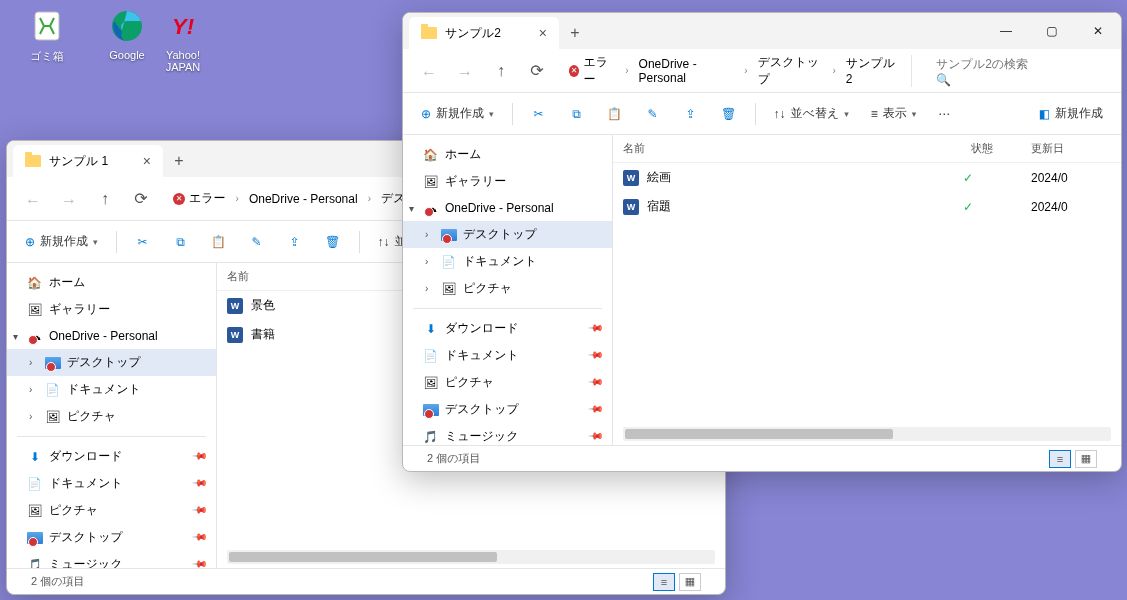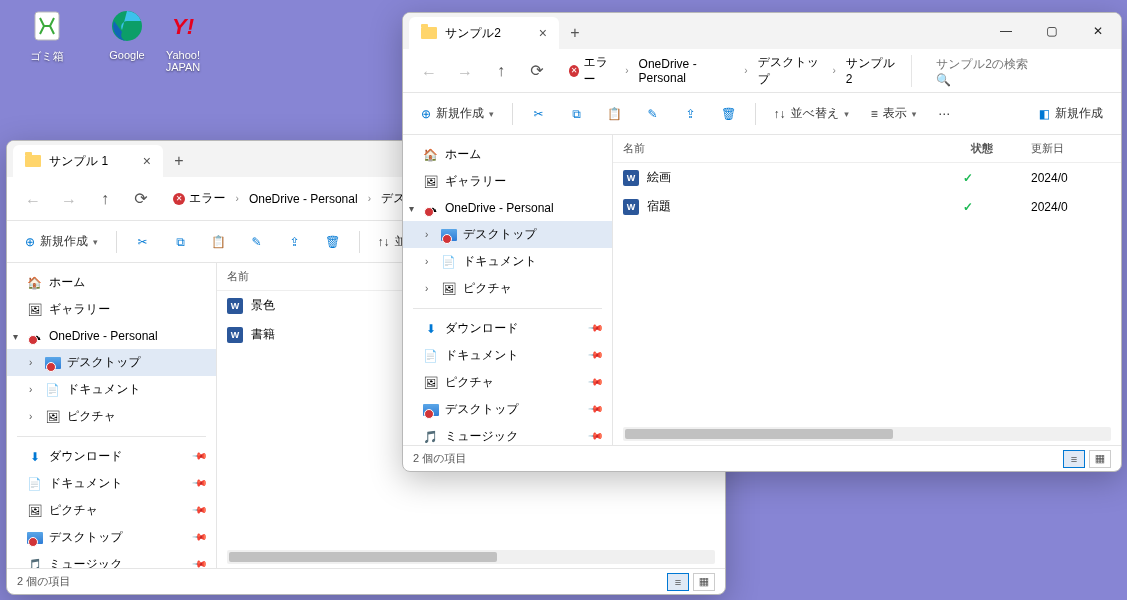--- a/index.html
+++ b/index.html
@@ -51,31 +51,31 @@
 .side-sep { height: 1px; background: #e5e5e5; margin: 6px 10px; }
 .pin { margin-left: auto; color: #888; font-size: 10px; transform: rotate(45deg); }
 .status-dot { width: 10px; height: 10px; background: #d13438; border-radius: 50%; position: absolute; margin-left: -4px; margin-top: 8px; border: 1px solid #fff; z-index: 2; }
 .icon-box { width: 16px; height: 16px; display: flex; align-items: center; justify-content: center; flex-shrink: 0; position: relative; }
 .folder-blue { width: 16px; height: 12px; background: linear-gradient(#5ba7e8, #2e7cd6); border-radius: 1px; }
 
 .content { flex: 1; display: flex; min-width: 0; }
 .filelist { flex: 1; display: flex; flex-direction: column; min-width: 0; }
 .list-header { display: flex; padding: 6px 10px; font-size: 11px; color: #555; border-bottom: 1px solid #eee; justify-content: flex-end; }
 .col-name { flex: 1; }
-.col-status { width: 60px; font-weight: bold; }
+.col-status { width: 60px; }
 .col-date { width: 80px; }
 .file-row { display: flex; align-items: center; padding: 6px 10px; font-size: 12px; gap: 8px; cursor: pointer; }
 .file-row .col-name { display: flex; align-items: center; gap: 8px; }
 .status-ok { color: #1db954; }
 .scrollbar-h { height: 14px; background: #f0f0f0; margin: 0 10px 4px; border-radius: 2px; position: relative; }
 .scrollbar-h::after { content: ''; position: absolute; left: 2px; top: 2px; bottom: 2px; width: 55%; background: #c1c1c1; border-radius: 2px; }
 
 .preview-pane { width: 200px; border-left: 1px solid #e5e5e5; display: flex; align-items: center; justify-content: center; font-size: 11px; color: #666; padding: 20px; text-align: center; }
 
-.statusbar { height: 26px; border-top: 1px solid #e5e5e5; display: flex; align-items: center; padding: 0 10px; font-size: 11px; color: #555; }
+.statusbar { height: 26px; border-top: 1px solid #e5e5e5; display: flex; align-items: center; padding: 0 24px; font-size: 11px; color: #555; }
 .statusbar-right { margin-left: auto; display: flex; gap: 4px; }
 .view-toggle { width: 22px; height: 18px; border: 1px solid #ccc; display: flex; align-items: center; justify-content: center; font-size: 11px; cursor: pointer; }
 .view-toggle.active { background: #e0e9f5; border-color: #0078d4; }
 
 .word-icon { width: 16px; height: 16px; background: #2b579a; border-radius: 2px; display: flex; align-items: center; justify-content: center; color: #fff; font-size: 9px; font-weight: bold; }
 </style>
 </head>
 <body>
 
 <div class="desktop-icon" style="top:6px;left:12px">

